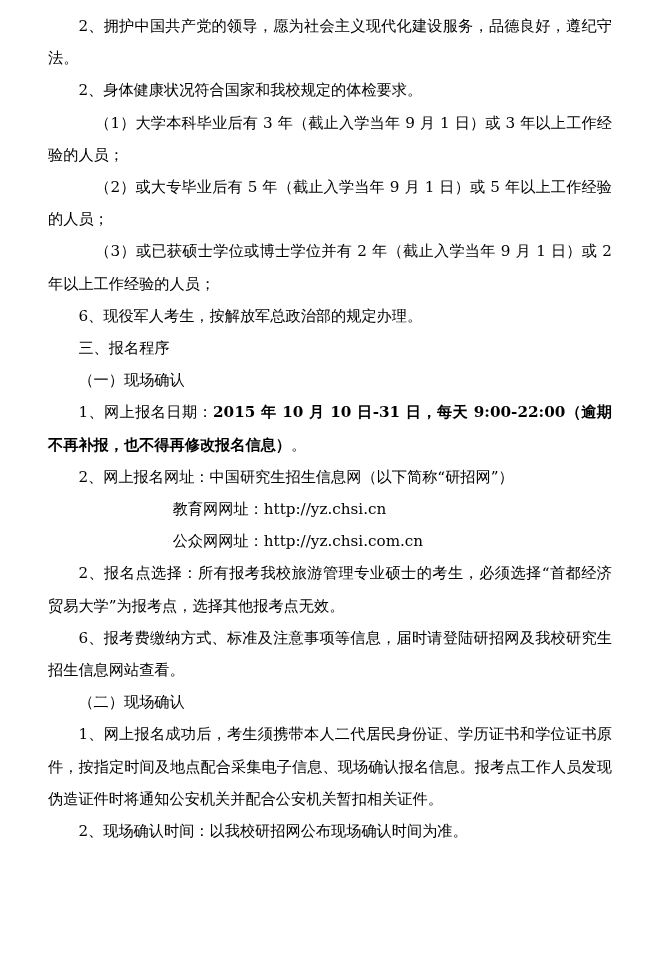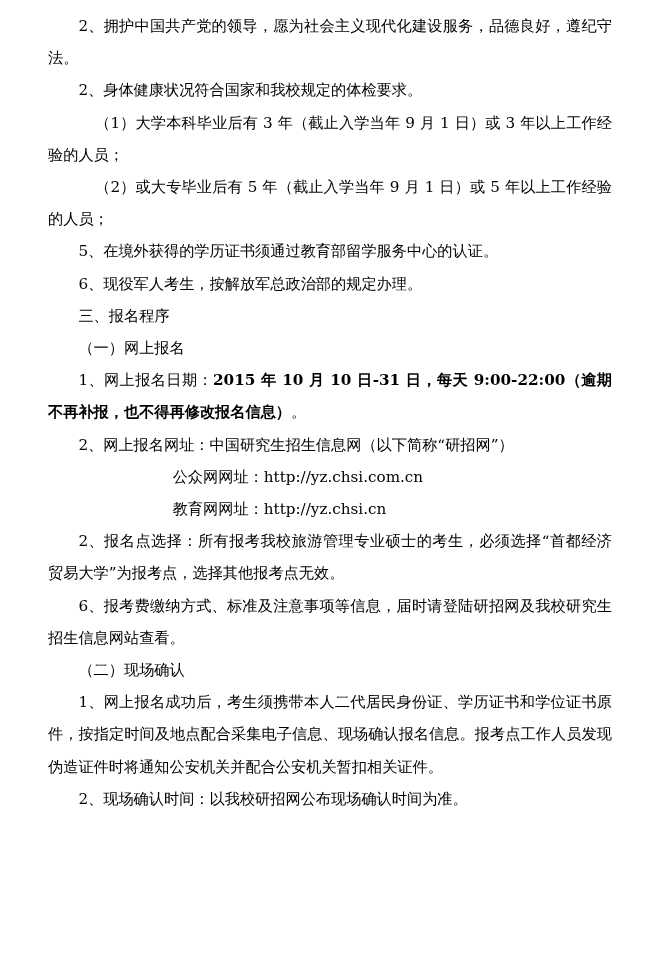--- a/index.html
+++ b/index.html
@@ -53,35 +53,35 @@
 </head>
 <body>
 
 <div class="page">
   <div class="doc">
 
     <p class="p indent2">2、拥护中国共产党的领导，愿为社会主义现代化建设服务，品德良好，遵纪守法。</p>
     <p class="p indent2">2、身体健康状况符合国家和我校规定的体检要求。</p>
     <p class="p indent3">（1）大学本科毕业后有 3 年（截止入学当年 9 月 1 日）或 3 年以上工作经验的人员；</p>
     <p class="p indent3">（2）或大专毕业后有 5 年（截止入学当年 9 月 1 日）或 5 年以上工作经验的人员；</p>
-    <p class="p indent2">5、在境外获得的学历证书须通过教育部留学服务中心的认证。</p>
+    <p class="p indent3">（3）或已获硕士学位或博士学位并有 2 年（截止入学当年 9 月 1 日）或 2 年以上工作经验的人员；</p>
     <p class="p indent2">6、现役军人考生，按解放军总政治部的规定办理。</p>
 
     <p class="p heading">三、报名程序</p>
 
 
-    <p class="p indent2">（一）网上报名</p>
+    <p class="p indent2">（一）现场确认</p>
 
     <p class="p indent2">
       <span>1、网上报名日期：</span><span class="bold">2015 年 10 月 10 日-31 日，每天 9:00-22:00（逾期不再补报，也不得再修改报名信息）</span><span>。</span>
     </p>
 
     <p class="p indent2">2、网上报名网址：中国研究生招生信息网（以下简称“研招网”）</p>
+    <p class="p center-ish url">教育网网址：http://yz.chsi.cn</p>
     <p class="p center-ish url">公众网网址：http://yz.chsi.com.cn</p>
-    <p class="p center-ish url">教育网网址：http://yz.chsi.cn</p>
 
     <p class="p indent2">2、报名点选择：所有报考我校旅游管理专业硕士的考生，必须选择“首都经济贸易大学”为报考点，选择其他报考点无效。</p>
     <p class="p indent2">6、报考费缴纳方式、标准及注意事项等信息，届时请登陆研招网及我校研究生招生信息网站查看。</p>
 
     <p class="p indent2">（二）现场确认</p>
     <p class="p indent2">1、网上报名成功后，考生须携带本人二代居民身份证、学历证书和学位证书原件，按指定时间及地点配合采集电子信息、现场确认报名信息。报考点工作人员发现伪造证件时将通知公安机关并配合公安机关暂扣相关证件。</p>
     <p class="p indent2">2、现场确认时间：以我校研招网公布现场确认时间为准。</p>
 
   </div>
 </div>

